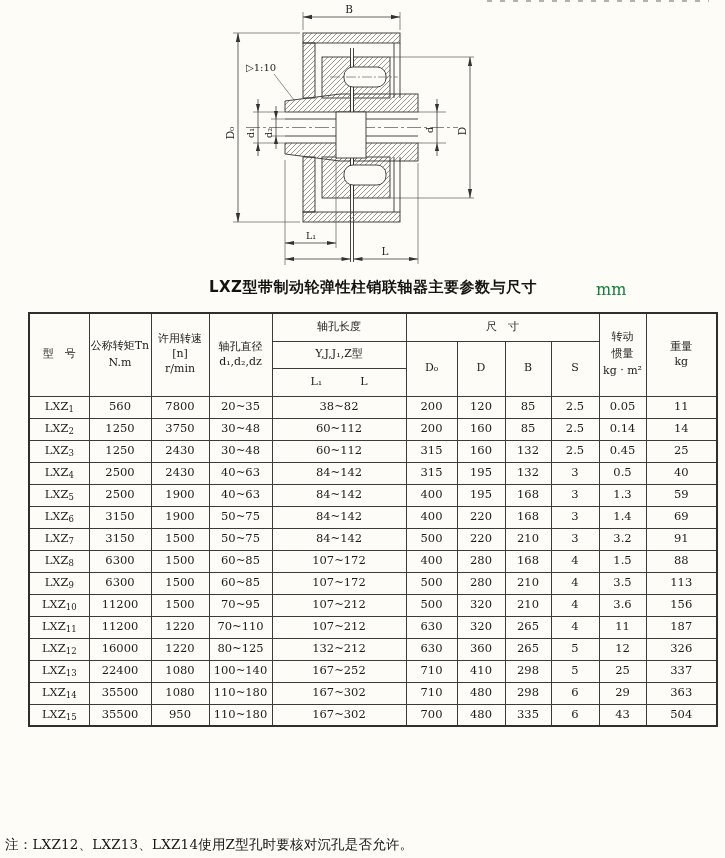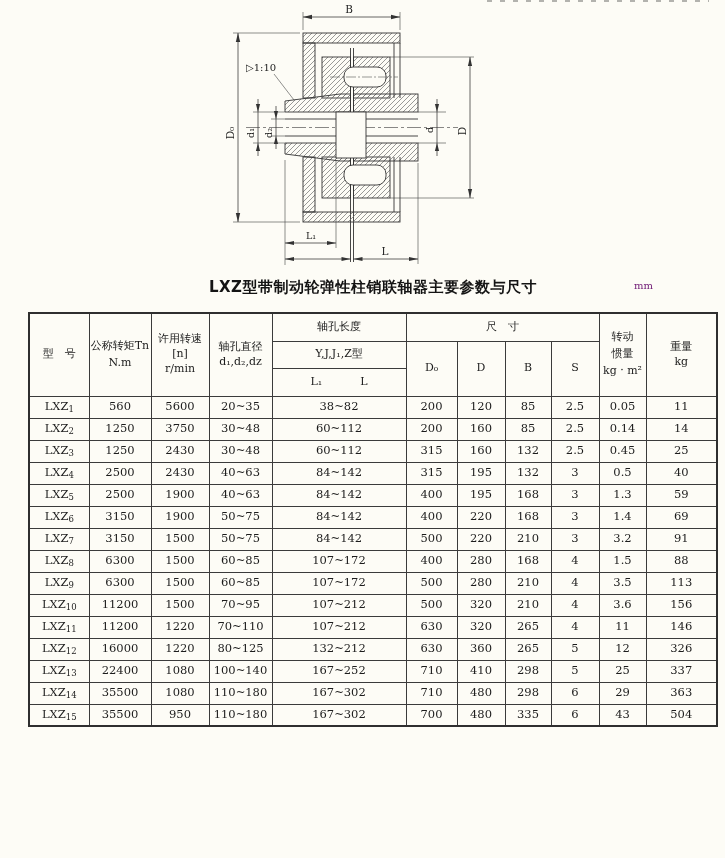--- a/index.html
+++ b/index.html
@@ -13,21 +13,21 @@
     background:repeating-linear-gradient(90deg,#9a9a96 0 5px,transparent 5px 13px);
     opacity:.75;
   }
   .drawing{position:absolute;top:0;left:0;}
   .titlebar{position:absolute;top:278px;left:28px;width:690px;height:20px;}
   .doc-title{
     display:block;text-align:center;
     font-family:"DejaVu Sans","Liberation Sans",sans-serif;
     font-weight:600;font-size:15px;letter-spacing:.5px;color:#141414;
   }
-  .unit{position:absolute;top:280px;left:634px;font-size:10px;color:#701a75;}
+  .unit{position:absolute;top:280px;left:596px;font-size:16px;color:#15803d;}
   table.params{
     position:absolute;top:312px;left:28px;width:690px;
     border-collapse:collapse;table-layout:fixed;
     border:2px solid #2f2f2f;
   }
   table.params th, table.params td{
     border:1px solid #3b3b3b;padding:0;text-align:center;vertical-align:middle;
     font-weight:normal;font-size:11.5px;color:#1c1c1c;line-height:1.35;
   }
   table.params th{font-size:11px;}
@@ -238,21 +238,21 @@
             <span>L₁</span>
             <span>L</span>
           </div>
         </th>
       </tr>
     </thead>
     <tbody>
         <tr>
           <td><span>LXZ</span><span class="sub">1</span></td>
           <td>560</td>
-          <td>5600</td>
+          <td>7800</td>
           <td>20~35</td>
           <td>38~82</td>
           <td>200</td>
           <td>120</td>
           <td>85</td>
           <td>2.5</td>
           <td>0.05</td>
           <td>11</td>
         </tr>
         <tr>
@@ -376,21 +376,21 @@
           <td><span>LXZ</span><span class="sub">11</span></td>
           <td>11200</td>
           <td>1220</td>
           <td>70~110</td>
           <td>107~212</td>
           <td>630</td>
           <td>320</td>
           <td>265</td>
           <td>4</td>
           <td>11</td>
-          <td>146</td>
+          <td>187</td>
         </tr>
         <tr>
           <td><span>LXZ</span><span class="sub">12</span></td>
           <td>16000</td>
           <td>1220</td>
           <td>80~125</td>
           <td>132~212</td>
           <td>630</td>
           <td>360</td>
           <td>265</td>
@@ -433,14 +433,15 @@
           <td>700</td>
           <td>480</td>
           <td>335</td>
           <td>6</td>
           <td>43</td>
           <td>504</td>
         </tr>
       </tbody>
   </table>
 
+  <div class="note">注：LXZ12、LXZ13、LXZ14使用Z型孔时要核对沉孔是否允许。</div>
 
 </div>
 
 </body></html>

